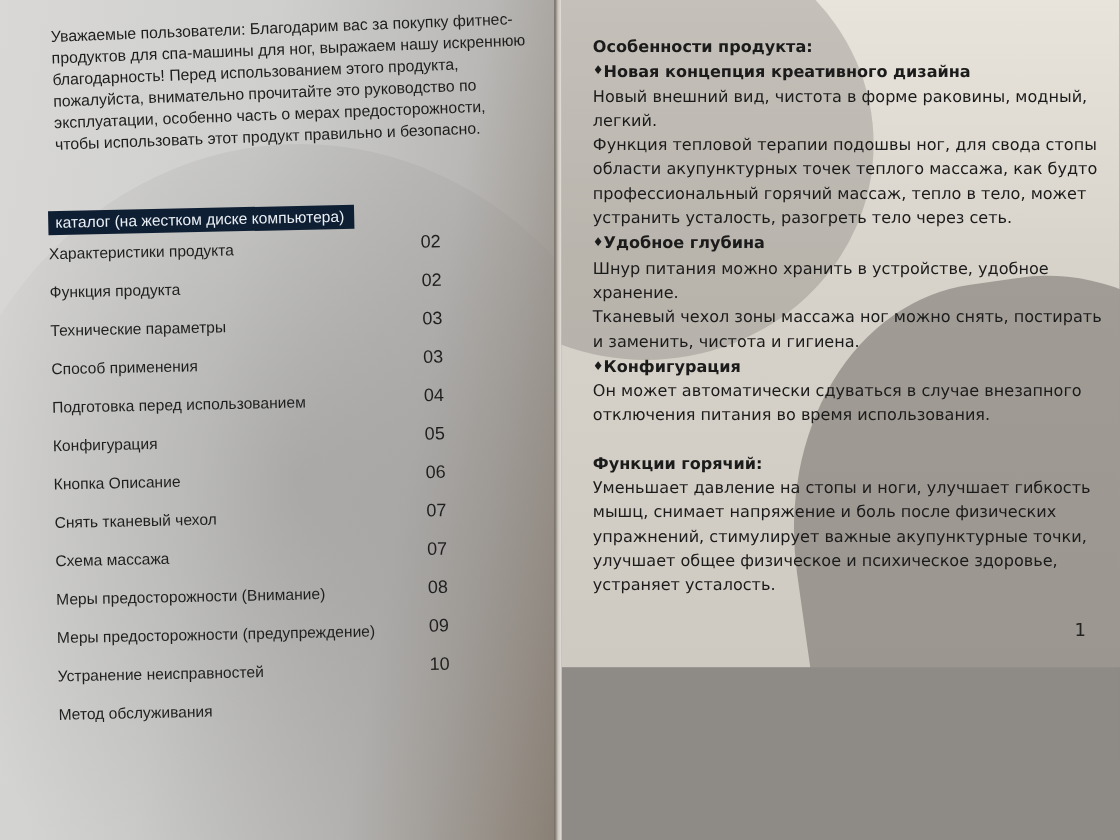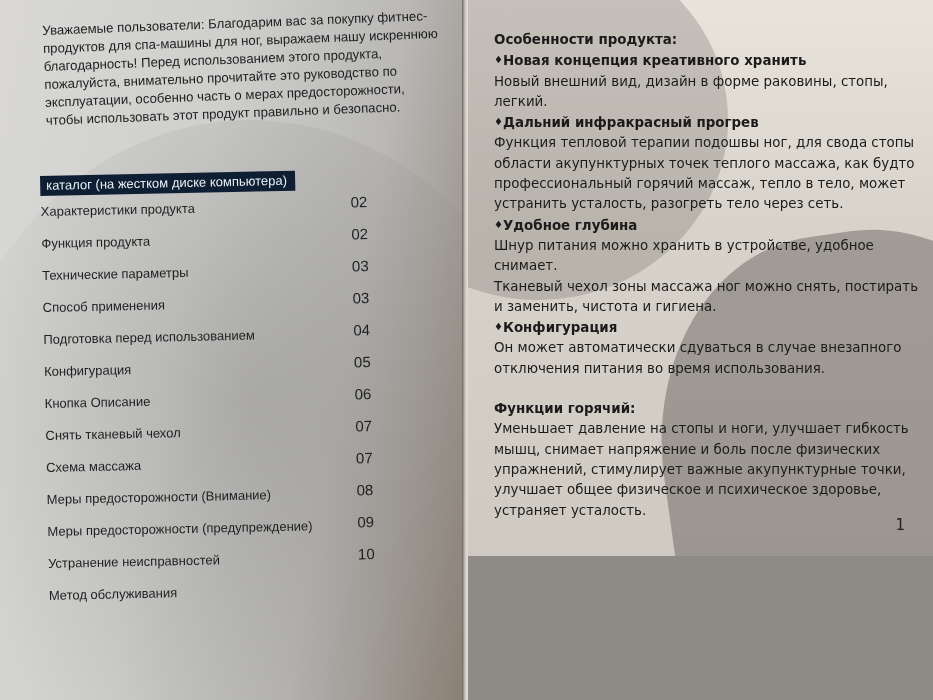--- a/index.html
+++ b/index.html
@@ -130,26 +130,25 @@
   </div>
 </div>
 
 <div class="spine"></div>
 
 <div class="page-right">
   <div class="shadow-top"></div>
   <div class="shadow-blob"></div>
   <div class="content">
     <div class="h">Особенности продукта:</div>
-    <div class="h bullet">Новая концепция креативного хранить</div>
-    <div>Новый внешний вид, дизайн в форме раковины, стопы, легкий.</div>
-    <div class="h bullet">Дальний инфракрасный прогрев</div>
+    <div class="h bullet">Новая концепция креативного дизайна</div>
+    <div>Новый внешний вид, чистота в форме раковины, модный, легкий.</div>
     <div>Функция тепловой терапии подошвы ног, для свода стопы области акупунктурных точек теплого массажа, как будто профессиональный горячий массаж, тепло в тело, может устранить усталость, разогреть тело через сеть.</div>
     <div class="h bullet">Удобное глубина</div>
-    <div>Шнур питания можно хранить в устройстве, удобное снимает.</div>
+    <div>Шнур питания можно хранить в устройстве, удобное хранение.</div>
     <div>Тканевый чехол зоны массажа ног можно снять, постирать и заменить, чистота и гигиена.</div>
     <div class="h bullet">Конфигурация</div>
     <div>Он может автоматически сдуваться в случае внезапного отключения питания во время использования.</div>
     <div class="gap"></div>
     <div class="h">Функции горячий:</div>
     <div>Уменьшает давление на стопы и ноги, улучшает гибкость мышц, снимает напряжение и боль после физических упражнений, стимулирует важные акупунктурные точки, улучшает общее физическое и психическое здоровье, устраняет усталость.</div>
   </div>
   <div class="page-num">1</div>
 </div>
 

